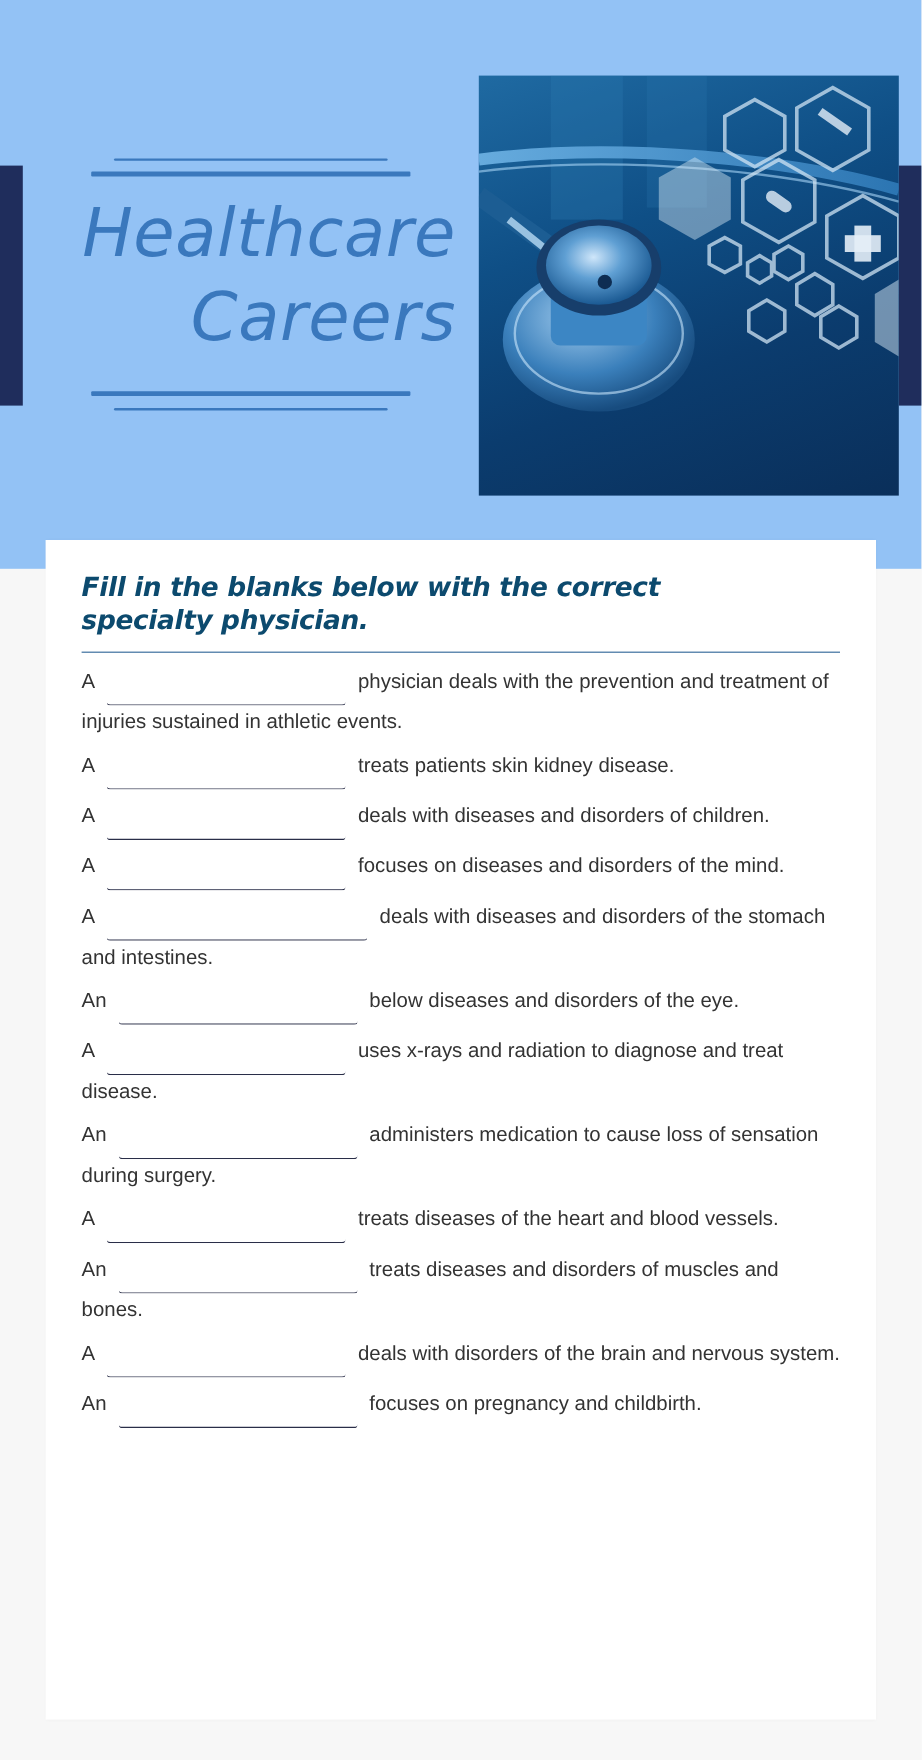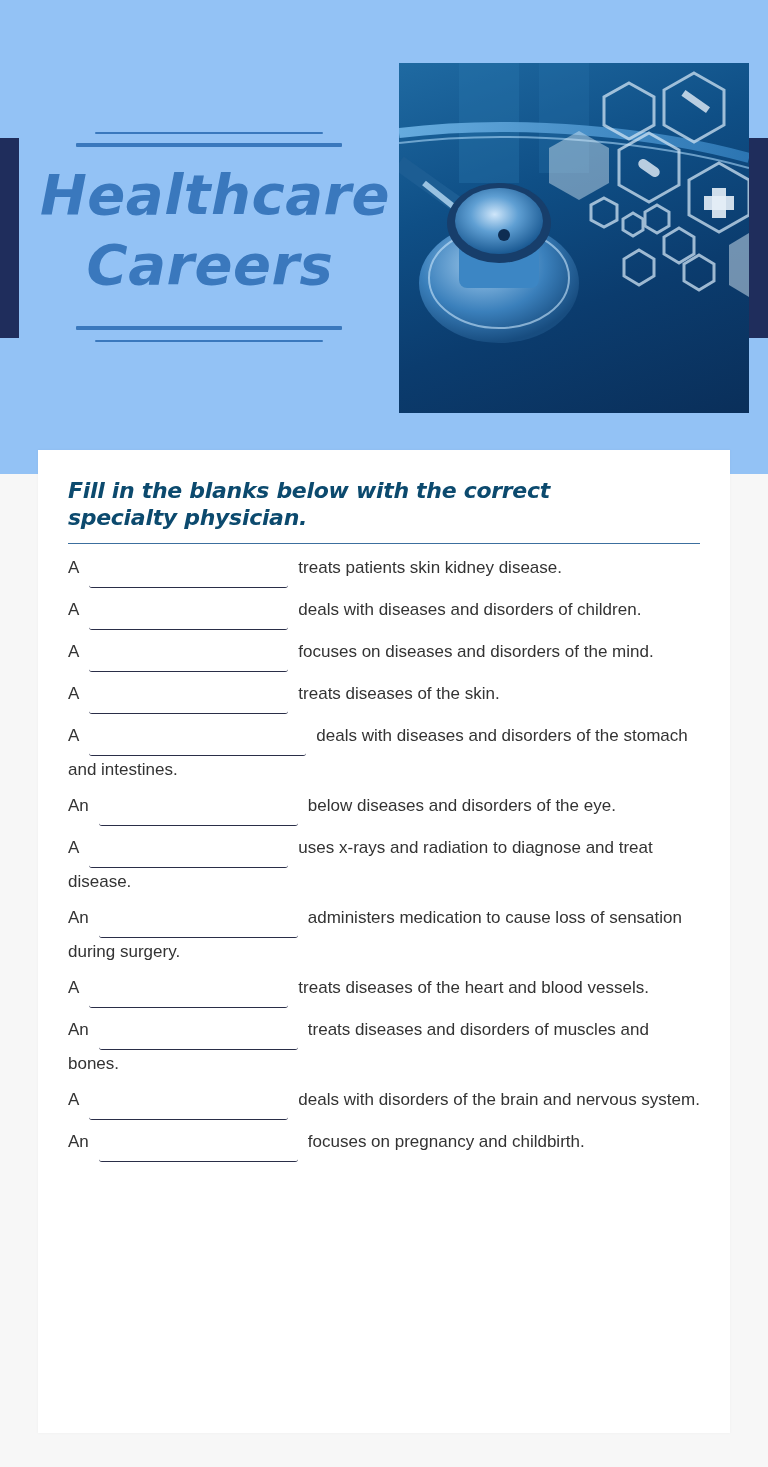--- a/index.html
+++ b/index.html
@@ -8,22 +8,22 @@
 
   .header-bg { position: absolute; left: 0; top: 0; width: 768px; height: 474px; background: #93c2f5; }
   .navy-bar { position: absolute; top: 138px; height: 200px; background: #1f2d5c; }
   .navy-left { left: 0; width: 19px; }
   .navy-right { left: 749px; width: 19px; }
 
   .rule { position: absolute; background: #3a78bd; border-radius: 1px; }
   .rule.thin { height: 2px; left: 95px; width: 228px; }
   .rule.thick { height: 4px; left: 76px; width: 266px; }
 
-  .title { position: absolute; left: 40px; width: 340px; top: 160px; text-align: center;
-           font-family: "DejaVu Sans", sans-serif; font-style: oblique; font-weight: bold;
+  .title { position: absolute; left: 40px; width: 340px; top: 160px; text-align: right;
+           font-family: "DejaVu Sans", sans-serif; font-style: oblique; font-weight: normal;
            color: #3a78bd; font-size: 56px; line-height: 70px; letter-spacing: 0.5px; }
   .title span { display: block; }
 
   .hero { position: absolute; left: 399px; top: 63px; width: 350px; height: 350px; overflow: hidden;
           background: linear-gradient(160deg, #1f6aa2 0%, #0f4f86 35%, #0b3c6e 65%, #0a2f5a 100%); }
   .hero svg { position: absolute; left: 0; top: 0; }
 
   .card { position: absolute; left: 38px; top: 450px; width: 692px; height: 983px; background: #ffffff;
           box-shadow: 0 0 3px rgba(0,0,0,0.04); }
   .instructions { position: absolute; left: 30px; top: 27px; width: 560px;
@@ -111,24 +111,24 @@
 
     <rect x="238" y="100" width="24" height="10" rx="5" transform="rotate(35 250 105)" fill="#e4eef7" opacity="0.8"></rect>
   </svg>
 </div>
 
 <div class="card">
   <h2 class="instructions">Fill in the blanks below with the correct specialty physician.</h2>
   <div class="divider"></div>
 
   <div class="questions">
+    <div class="q"><span class="art">A</span><input class="blank" type="text" value="" style=""><span>physician deals with the prevention and treatment of injuries sustained in athletic events.</span></div>
     <div class="q"><span class="art">A</span><input class="blank" type="text" value="" style=""><span>treats patients skin kidney disease.</span></div>
     <div class="q"><span class="art">A</span><input class="blank" type="text" value="" style=""><span>deals with diseases and disorders of children.</span></div>
     <div class="q"><span class="art">A</span><input class="blank" type="text" value="" style=""><span>focuses on diseases and disorders of the mind.</span></div>
-    <div class="q"><span class="art">A</span><input class="blank" type="text" value="" style=""><span>treats diseases of the skin.</span></div>
     <div class="q"><span class="art">A</span><input class="blank wide" type="text" value="" style=""><span>deals with diseases and disorders of the stomach and intestines.</span></div>
     <div class="q"><span class="art">An</span><input class="blank" type="text" value="" style=""><span>below diseases and disorders of the eye.</span></div>
     <div class="q"><span class="art">A</span><input class="blank" type="text" value="" style=""><span>uses x-rays and radiation to diagnose and treat disease.</span></div>
     <div class="q"><span class="art">An</span><input class="blank" type="text" value="" style=""><span>administers medication to cause loss of sensation during surgery.</span></div>
     <div class="q"><span class="art">A</span><input class="blank" type="text" value="" style=""><span>treats diseases of the heart and blood vessels.</span></div>
     <div class="q"><span class="art">An</span><input class="blank" type="text" value="" style=""><span>treats diseases and disorders of muscles and bones.</span></div>
     <div class="q"><span class="art">A</span><input class="blank" type="text" value="" style=""><span>deals with disorders of the brain and nervous system.</span></div>
     <div class="q"><span class="art">An</span><input class="blank" type="text" value="" style=""><span>focuses on pregnancy and childbirth.</span></div>
   </div>
 </div>

